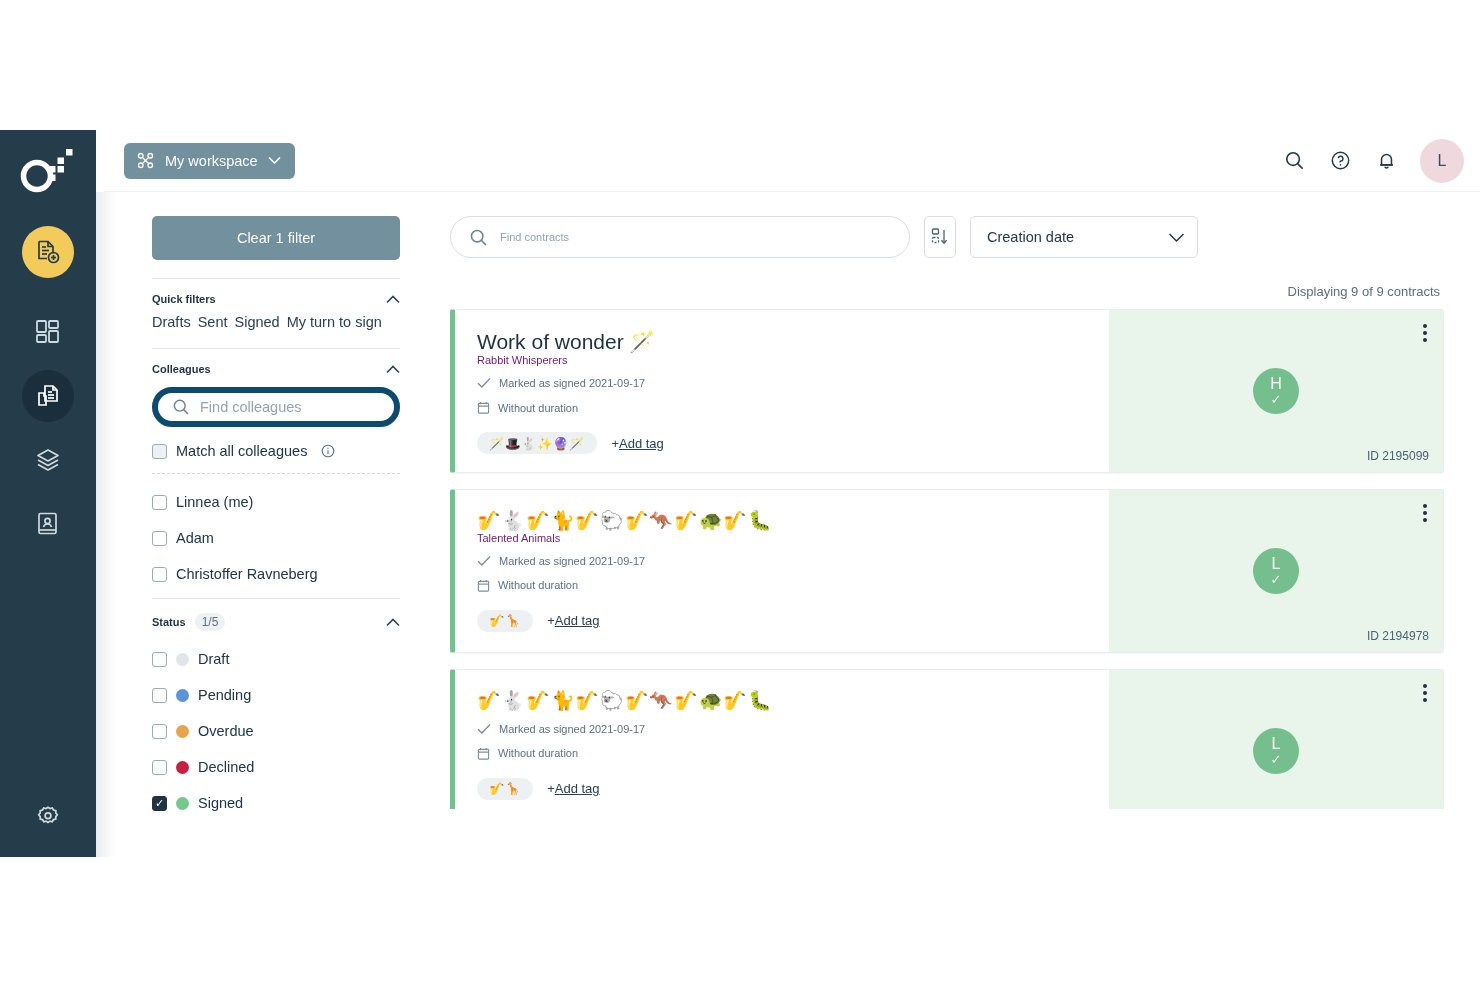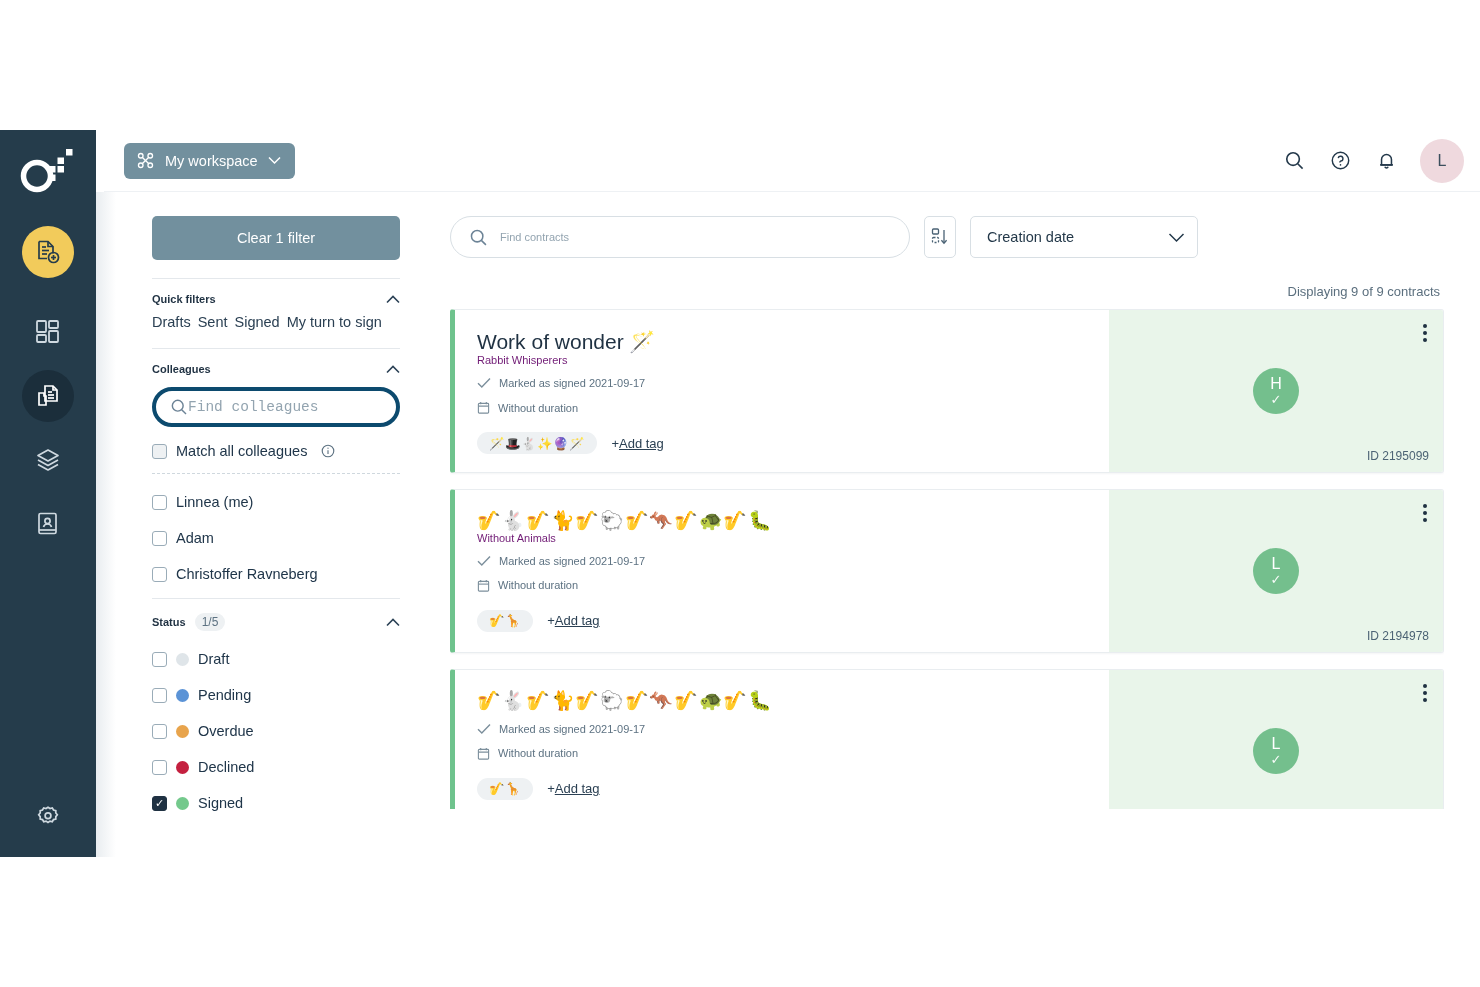--- a/index.html
+++ b/index.html
@@ -100,24 +100,23 @@
   .sec-count {
     margin-left: 9px; font-size: 12px; color: #5d7282;
     background: #eef1f3; border-radius: 10px; padding: 2px 7px;
   }
   .chev { margin-left: auto; color:#2c4256; }
   .qf-list { margin-top: 9px; display:flex; gap: 7px; }
   .qf-item { font-size: 14.5px; color: #2b4053; cursor: pointer; }
 
   .find-coll {
     margin-top: 12px; width: 248px; height: 40px;
-    border: 4px solid #0c4a6e; border-radius: 20px;
-    display:flex; align-items:center; gap: 0; padding: 0 14px;
+    border: 6px solid #0c4a6e; border-radius: 20px;
+    display:flex; align-items:center; gap: 10px; padding: 0 14px;
     cursor: text;
-    font-family: Liberation Mono, monospace;
   }
   .find-coll span { font-size: 14.5px; color: #93a4b0; }
 
   .cb-row { display:flex; align-items:center; gap: 9px; margin-top: 20px; cursor:pointer; }
   .cb {
     width: 15px; height: 15px; border: 1.6px solid #9aacb8;
     border-radius: 3px; background:#fff; flex:0 0 15px;
     display:flex; align-items:center; justify-content:center;
   }
   .cb.filled { background:#eef1f3; }
@@ -546,21 +545,21 @@
               <span>H</span>
               <span class="tick">✓</span>
             </div>
             <div class="card-id">ID 2195099</div>
           </div>
         </div>
 
         <div class="card">
           <div class="card-left">
             <div class="card-title emoji">🎷🐇🎷🐈🎷🐑🎷🦘🎷🐢🎷🐛</div>
-            <div class="card-party">Without Animals</div>
+            <div class="card-party">Talented Animals</div>
             <div class="meta">
               <span>
                 <svg width="14" height="12" viewBox="0 0 14 12" fill="none" stroke="#7c8f9c" stroke-width="1.4">
                     <path d="M1 6.2 4.8 10 13 1.5"></path>
                   </svg>
               </span>
               <span>Marked as signed 2021-09-17</span>
             </div>
             <div class="meta">
               <span>

